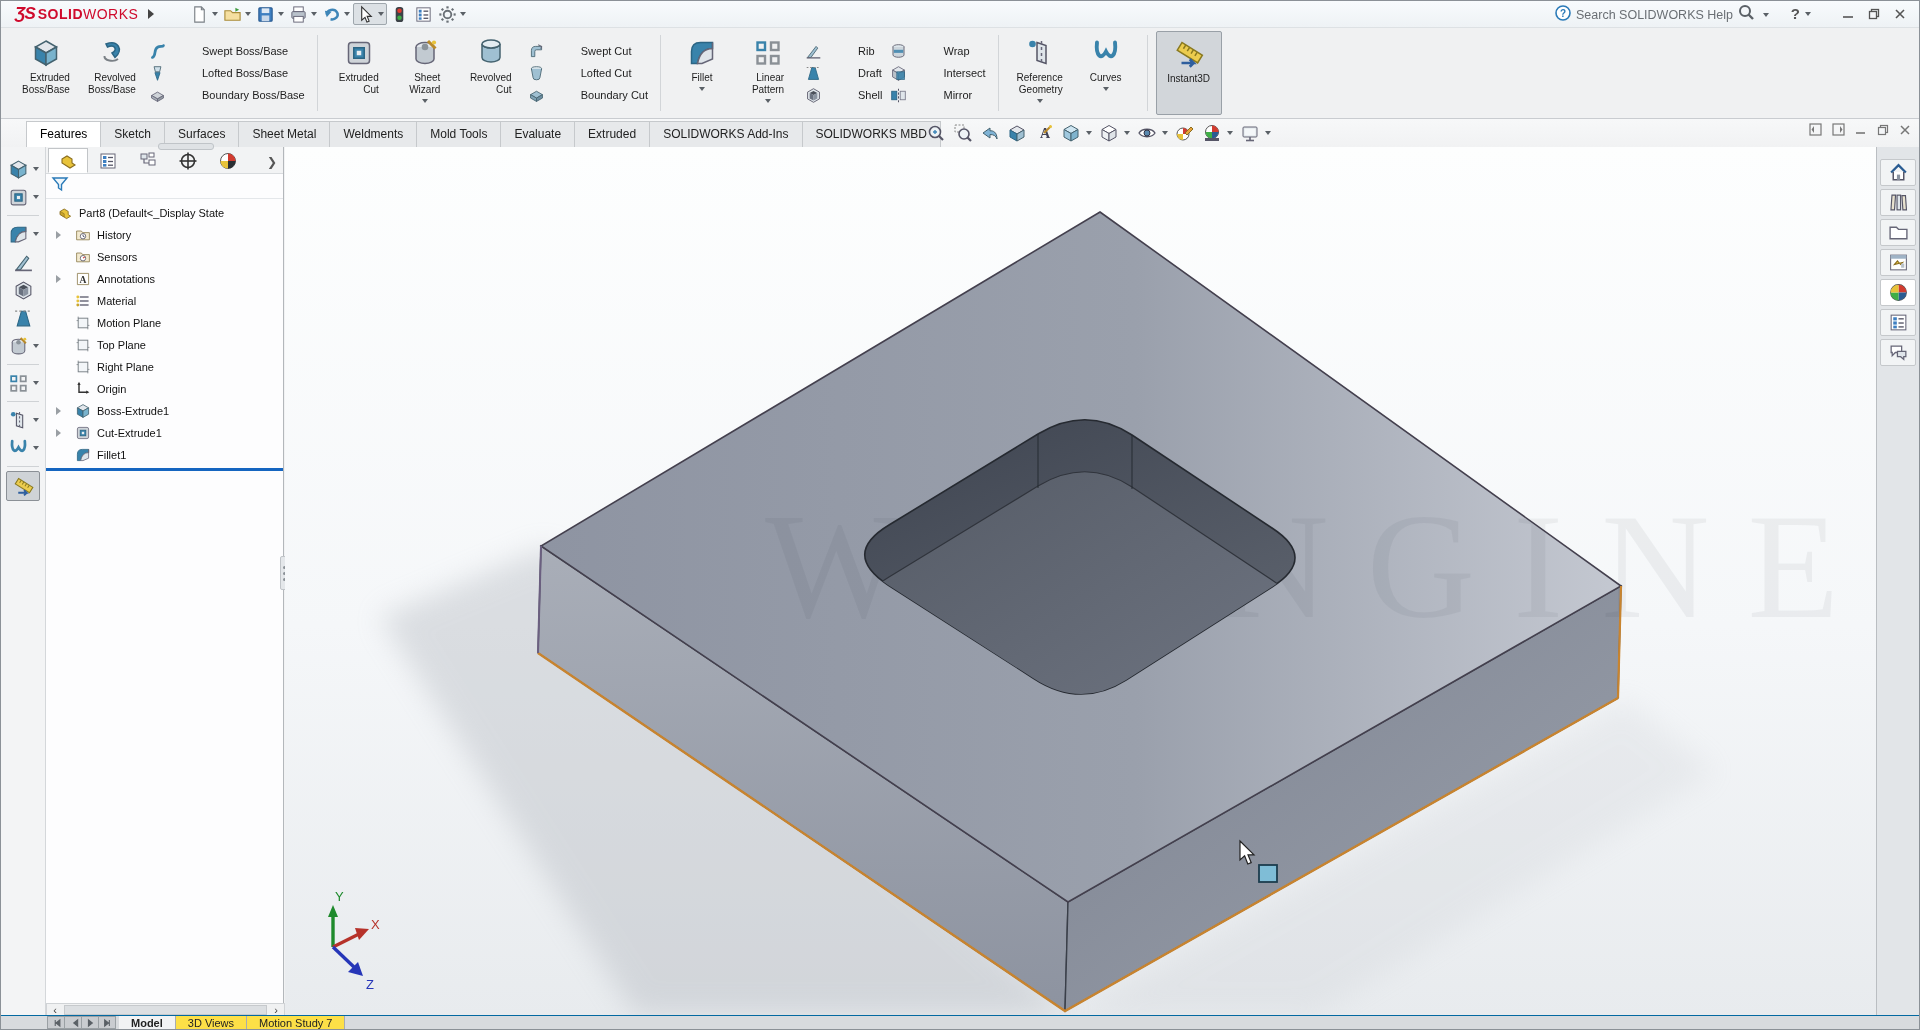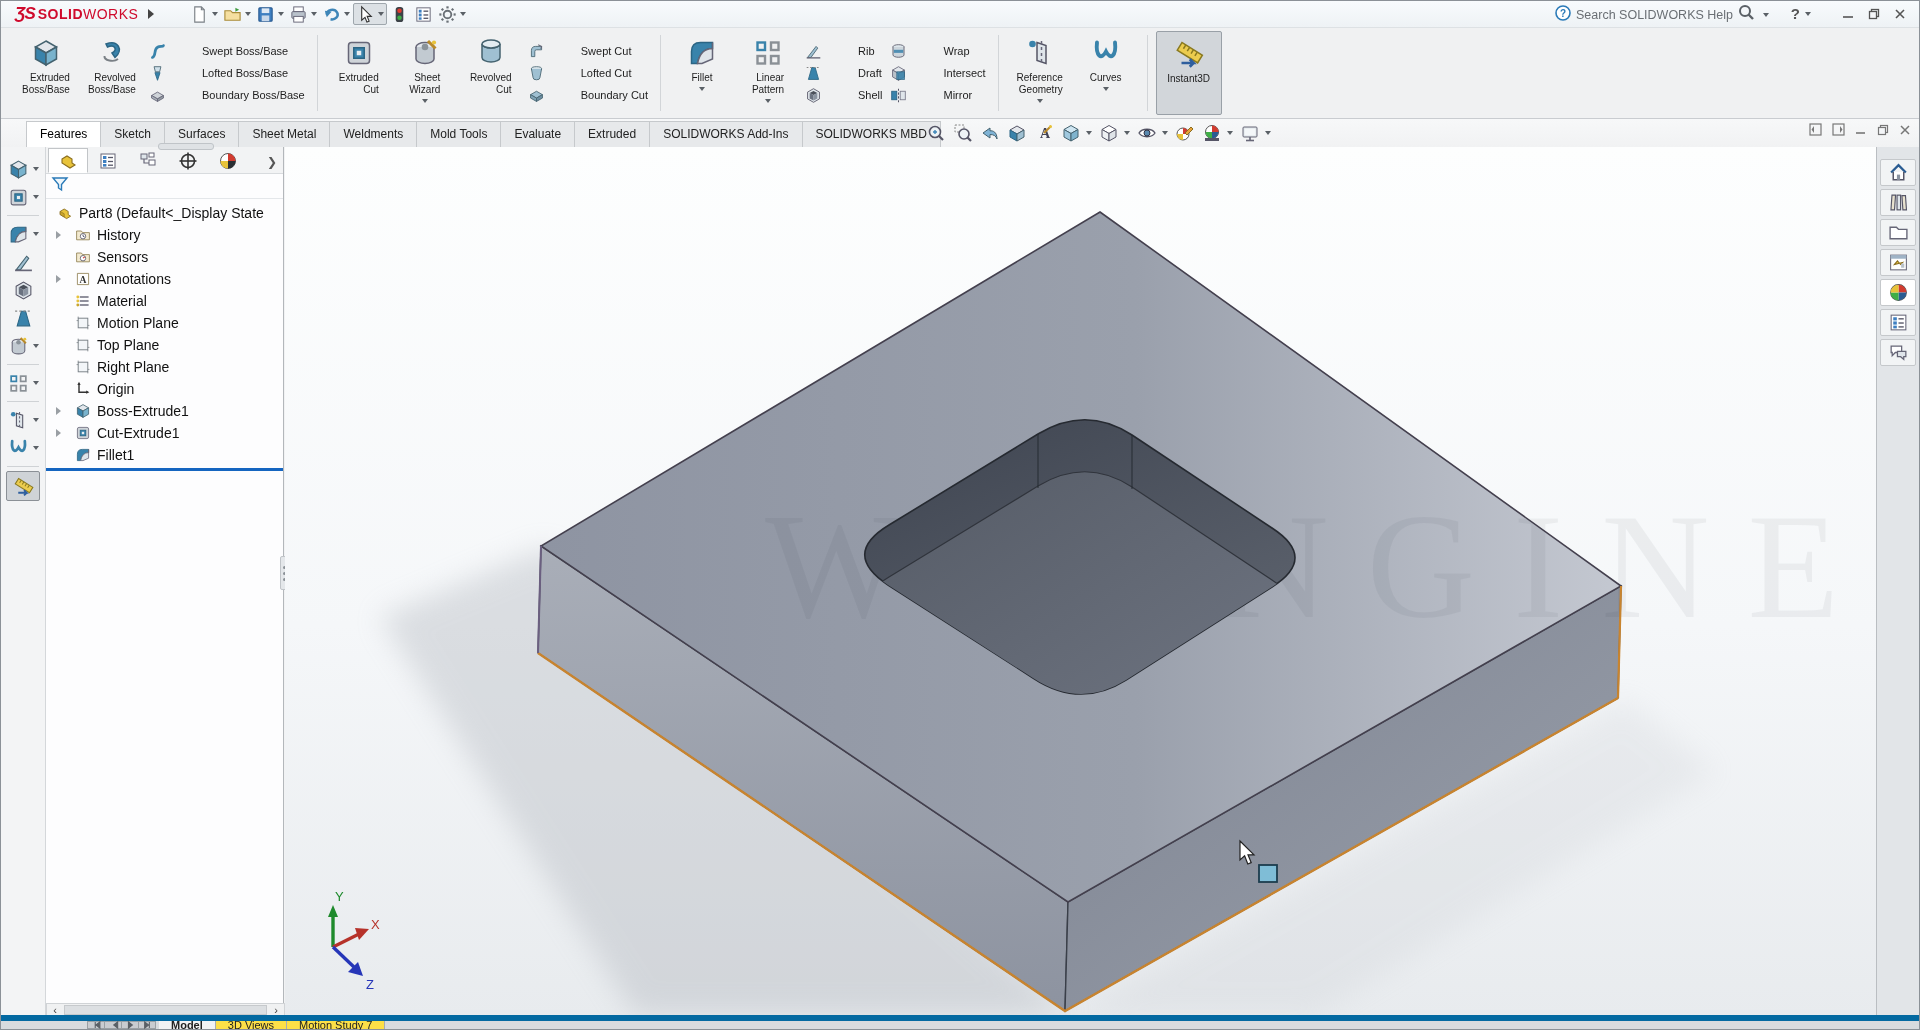--- a/index.html
+++ b/index.html
@@ -60,21 +60,21 @@
   #panel-handle { position:absolute; left:112px; top:-4px; width:56px; height:7px; background:#dfe2e5; border:1px solid #c0c4c8; border-radius:3px; }
   #panel-tabs { display:flex; align-items:flex-end; height:27px; background:#f2f3f4; border-bottom:1px solid #d8dbde; padding-left:2px; }
   .ptab { width:40px; height:25px; display:flex; align-items:center; justify-content:center; border:1px solid transparent; }
   .ptab.active { background:#fff; border:1px solid #c2c5c8; border-bottom:1px solid #fff; }
   .ptab-arrow { margin-left:auto; margin-right:6px; font-size:12px; color:#555; padding-bottom:4px; }
   #filter-row { height:25px; display:flex; align-items:center; padding-left:5px; border-bottom:1px solid #e4e7ea; }
   #tree { padding-top:3px; }
   .trow { display:flex; align-items:center; height:22px; position:relative; }
   .trow .exp { position:absolute; left:10px; width:0; height:0; border-top:4px solid transparent; border-bottom:4px solid transparent; border-left:5px solid #9a9fa4; }
   .trow .tic { position:absolute; display:flex; align-items:center; }
-  .trow .tlabel { font-size:14px; color:#111; white-space:nowrap; }
+  .trow .tlabel { font-size:11px; color:#111; white-space:nowrap; }
   .trow.root .tic { left:11px; } .trow.root .tlabel { margin-left:33px; }
   .trow.child .tic { left:29px; } .trow.child .tlabel { margin-left:51px; }
   #rollback-bar { height:3px; background:#1565c0; margin-top:2px; }
 
   
   #panel-scroll { position:absolute; left:45px; top:1002px; width:239px; height:14px; background:#f0f1f2; border:1px solid #d0d3d6; display:flex; align-items:center; }
   .ps-arrow { width:16px; text-align:center; font-size:11px; color:#444; line-height:12px; }
   #ps-track { flex:1; height:10px; margin:0 1px; background:#dcdfe2; border:1px solid #c6c9cc; }
 
   
@@ -82,21 +82,21 @@
     background:linear-gradient(180deg,#fdfefe 0%,#f5f7f9 55%,#e8ebee 100%); overflow:hidden; }
   #splitter-grip { position:absolute; left:279px; top:555px; width:9px; height:34px; background:#e4e7ea; border:1px solid #c0c4c8; border-radius:2px; display:flex; flex-direction:column; align-items:center; justify-content:center; gap:3px; }
   #splitter-grip i { width:3px; height:3px; background:#8a9096; border-radius:50%; }
 
   
   #taskpane { position:absolute; right:0; top:146px; width:43px; bottom:14px; background:#e2e5e8; border-left:1px solid #babec2; display:flex; flex-direction:column; align-items:center; padding-top:12px; gap:3px; }
   .tp-btn { width:36px; height:27px; background:#f2f4f5; border:1px solid #c5c8cb; border-radius:2px; display:flex; align-items:center; justify-content:center; }
   .tp-btn.active { background:#ffffff; }
 
   
-  #bottombar { position:absolute; left:0; bottom:0; right:0; height:14px; background:#d8dbde; border-top:6px solid #0369a1; display:flex; align-items:stretch;padding-left:40px; }
+  #bottombar { position:absolute; left:0; bottom:0; right:0; height:14px; background:#d8dbde; border-top:1px solid #0369a1; display:flex; align-items:stretch; }
   #bb-nav { display:flex; margin-left:46px; }
   .bb-nav-btn { width:18px; display:flex; align-items:center; justify-content:center; background:#c9ccd0; border:1px solid #9aa0a4; margin-right:-1px; }
   .btab { font-size:11px; color:#222; padding:0 12px; display:flex; align-items:center; background:#fde047; border-right:1px solid #a8acb0; }
   .btab.active { background:#f2f3f4; font-weight:bold; }
 </style>
 </head>
 <body>
 
 <div id="app">
 

